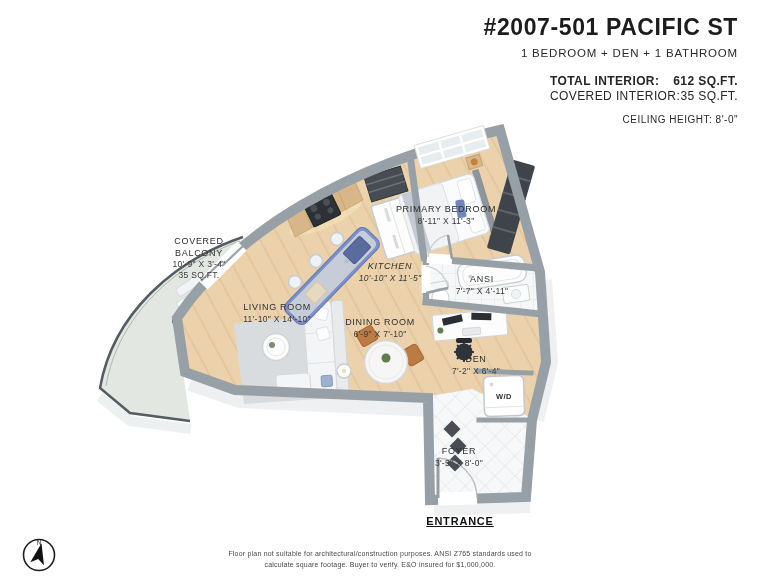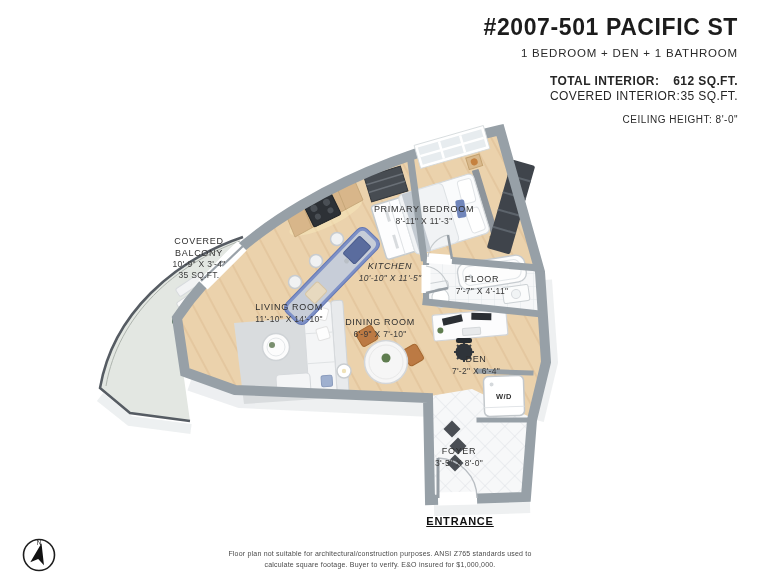--- a/index.html
+++ b/index.html
@@ -289,38 +289,38 @@
     </div>
   </div>
   <div class="hdr-ceiling">CEILING HEIGHT: 8'-0"</div>
 </div>
 
 <div class="room-label wrap" style="left:199px;top:259px;">
   <span class="rn">COVERED BALCONY</span>
   <span class="rd">10'-9" X 3'-4"</span>
   <span class="rd">35 SQ.FT.</span>
 </div>
-<div class="room-label" style="left:289px;top:313px;">
+<div class="room-label" style="left:277px;top:313px;">
   <span class="rn">LIVING ROOM</span>
   <span class="rd">11'-10" X 14'-10"</span>
 </div>
 <div class="room-label" style="left:380px;top:328px;">
   <span class="rn">DINING ROOM</span>
   <span class="rd">6'-9" X 7'-10"</span>
 </div>
 <div class="room-label" style="left:390px;top:272px;font-style:italic;">
   <span class="rn">KITCHEN</span>
   <span class="rd">10'-10" X 11'-5"</span>
 </div>
-<div class="room-label" style="left:424px;top:215px;">
+<div class="room-label" style="left:446px;top:215px;">
   <span class="rn">PRIMARY BEDROOM</span>
   <span class="rd">8'-11" X 11'-3"</span>
 </div>
 <div class="room-label" style="left:482px;top:285px;">
-  <span class="rn">FLOOR</span>
+  <span class="rn">ANSI</span>
   <span class="rd">7'-7" X 4'-11"</span>
 </div>
 <div class="room-label" style="left:476px;top:365px;">
   <span class="rn">DEN</span>
   <span class="rd">7'-2" X 6'-4"</span>
 </div>
 <div class="room-label" style="left:459px;top:457px;">
   <span class="rn">FOYER</span>
   <span class="rd">3'-5" X 8'-0"</span>
 </div>

